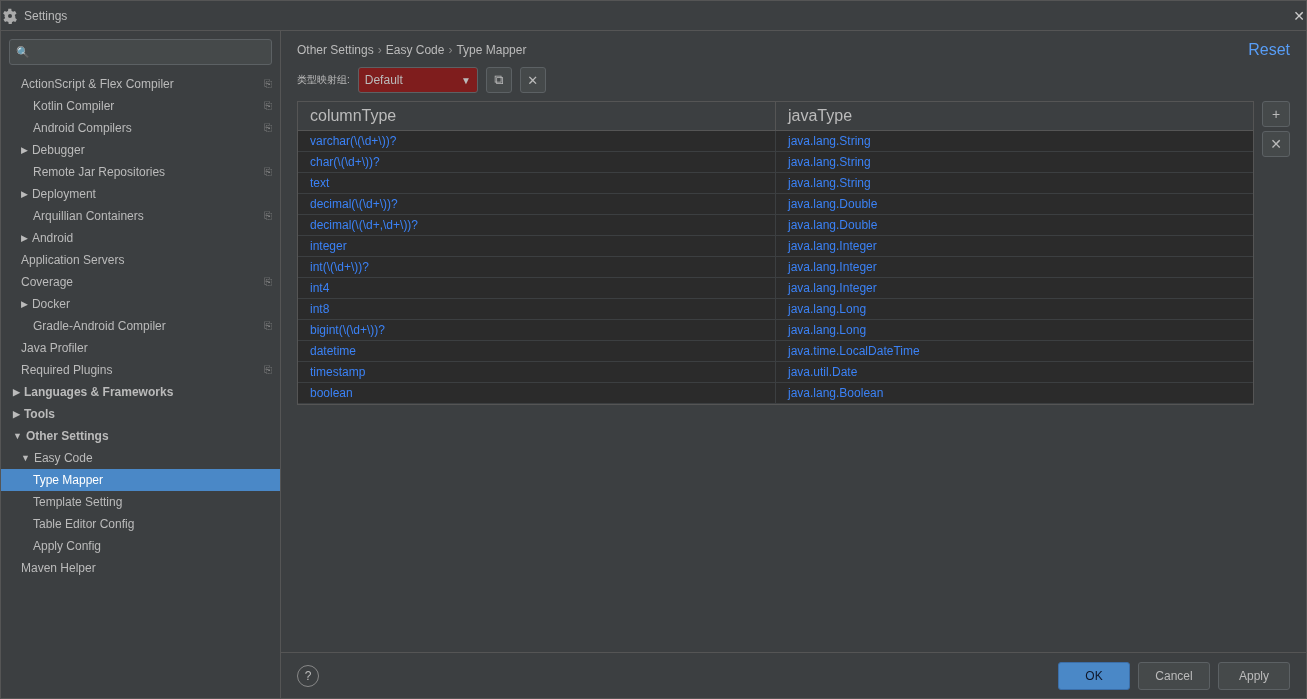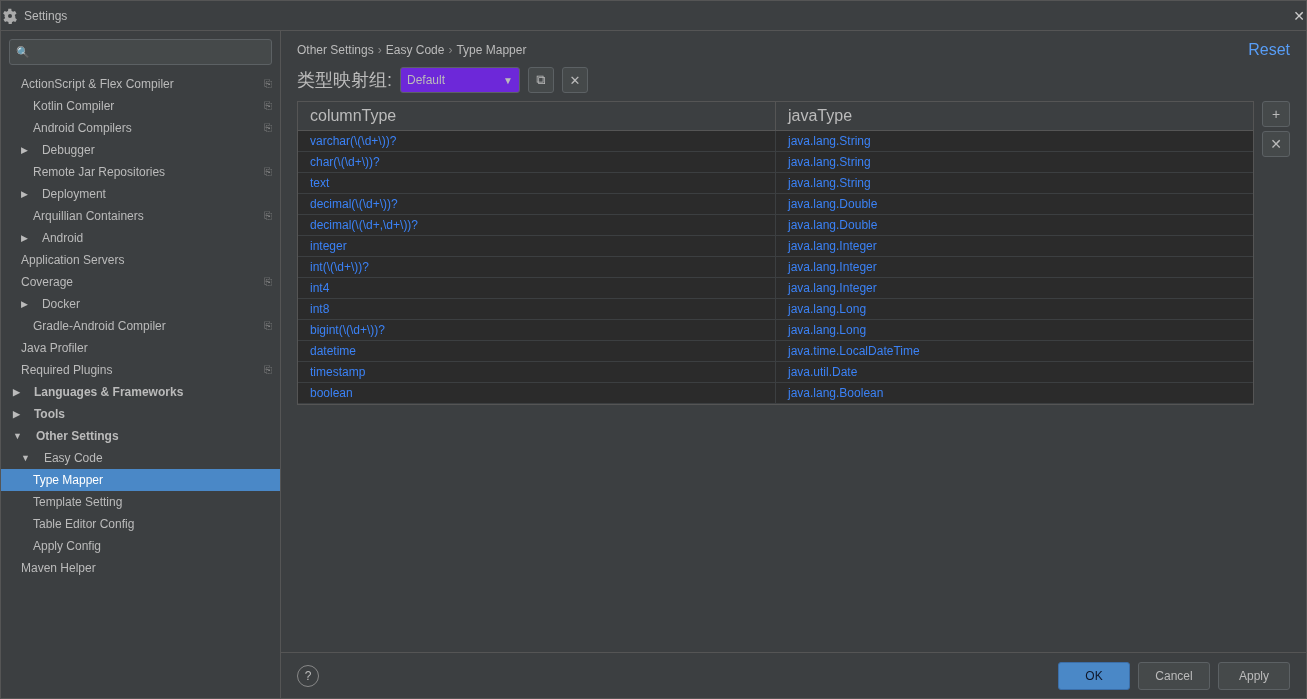--- a/index.html
+++ b/index.html
@@ -92,21 +92,20 @@
       padding-bottom: 8px;
     }
     .nav-item {
       display: flex;
       align-items: center;
       padding: 2px 8px 2px 12px;
       cursor: pointer;
       color: #bbb;
       height: 22px;
       white-space: nowrap;
-      gap: 10px;
     }
     .nav-item.active { background: #4a88c7; color: white; }
     .nav-item.group {
       font-weight: 600;
       color: #bbb;
     }
     .nav-item.indent1 { padding-left: 20px; }
     .nav-item.indent2 { padding-left: 32px; }
     .triangle {
       display: inline-block;
@@ -159,25 +158,25 @@
     }
     .type-mapper-header {
       display: flex;
       align-items: center;
       gap: 8px;
       margin-bottom: 8px;
       flex-shrink: 0;
     }
     .label-text {
       color: #bbb;
-      font-size: 18px;
+      font-size: 10px;
     }
     .dropdown {
       height: 26px;
-      background: #6d28d9;
+      background: #7f1d1d;
       border: 1px solid #5c6164;
       border-radius: 3px;
       color: #bbb;
       font-size: 12px;
       padding: 0 6px;
       display: flex;
       align-items: center;
       gap: 4px;
       cursor: pointer;
       min-width: 120px;

